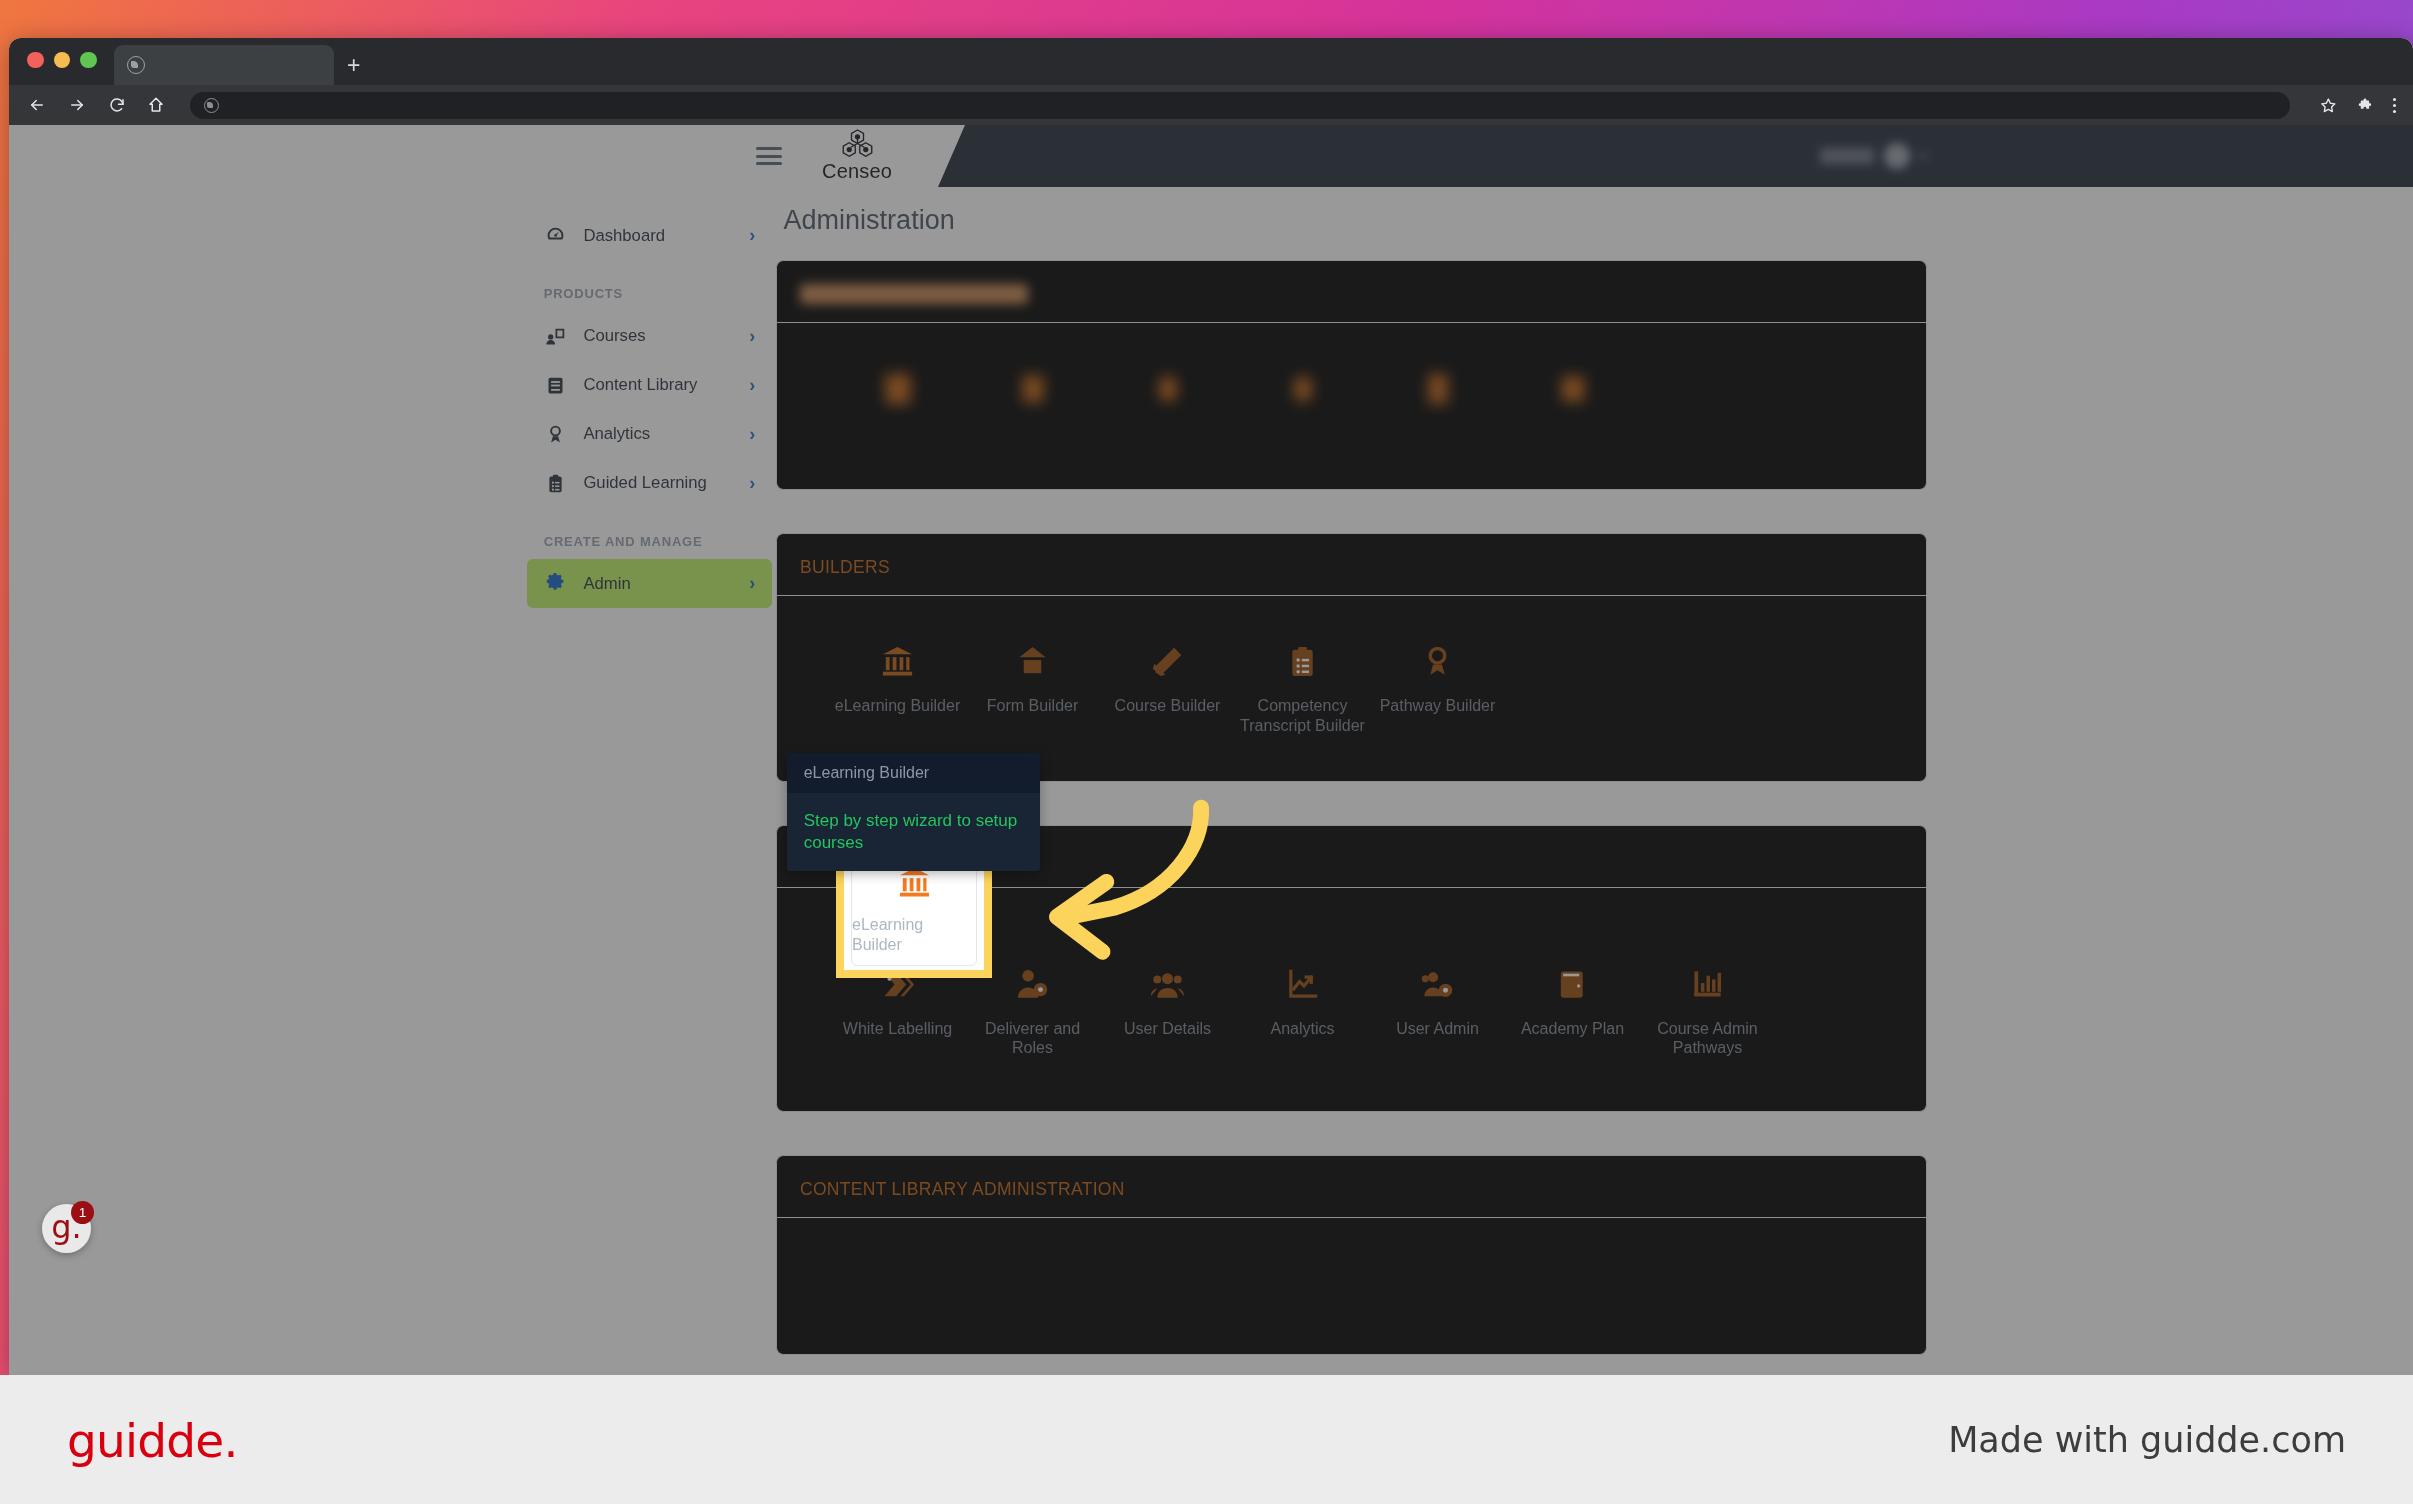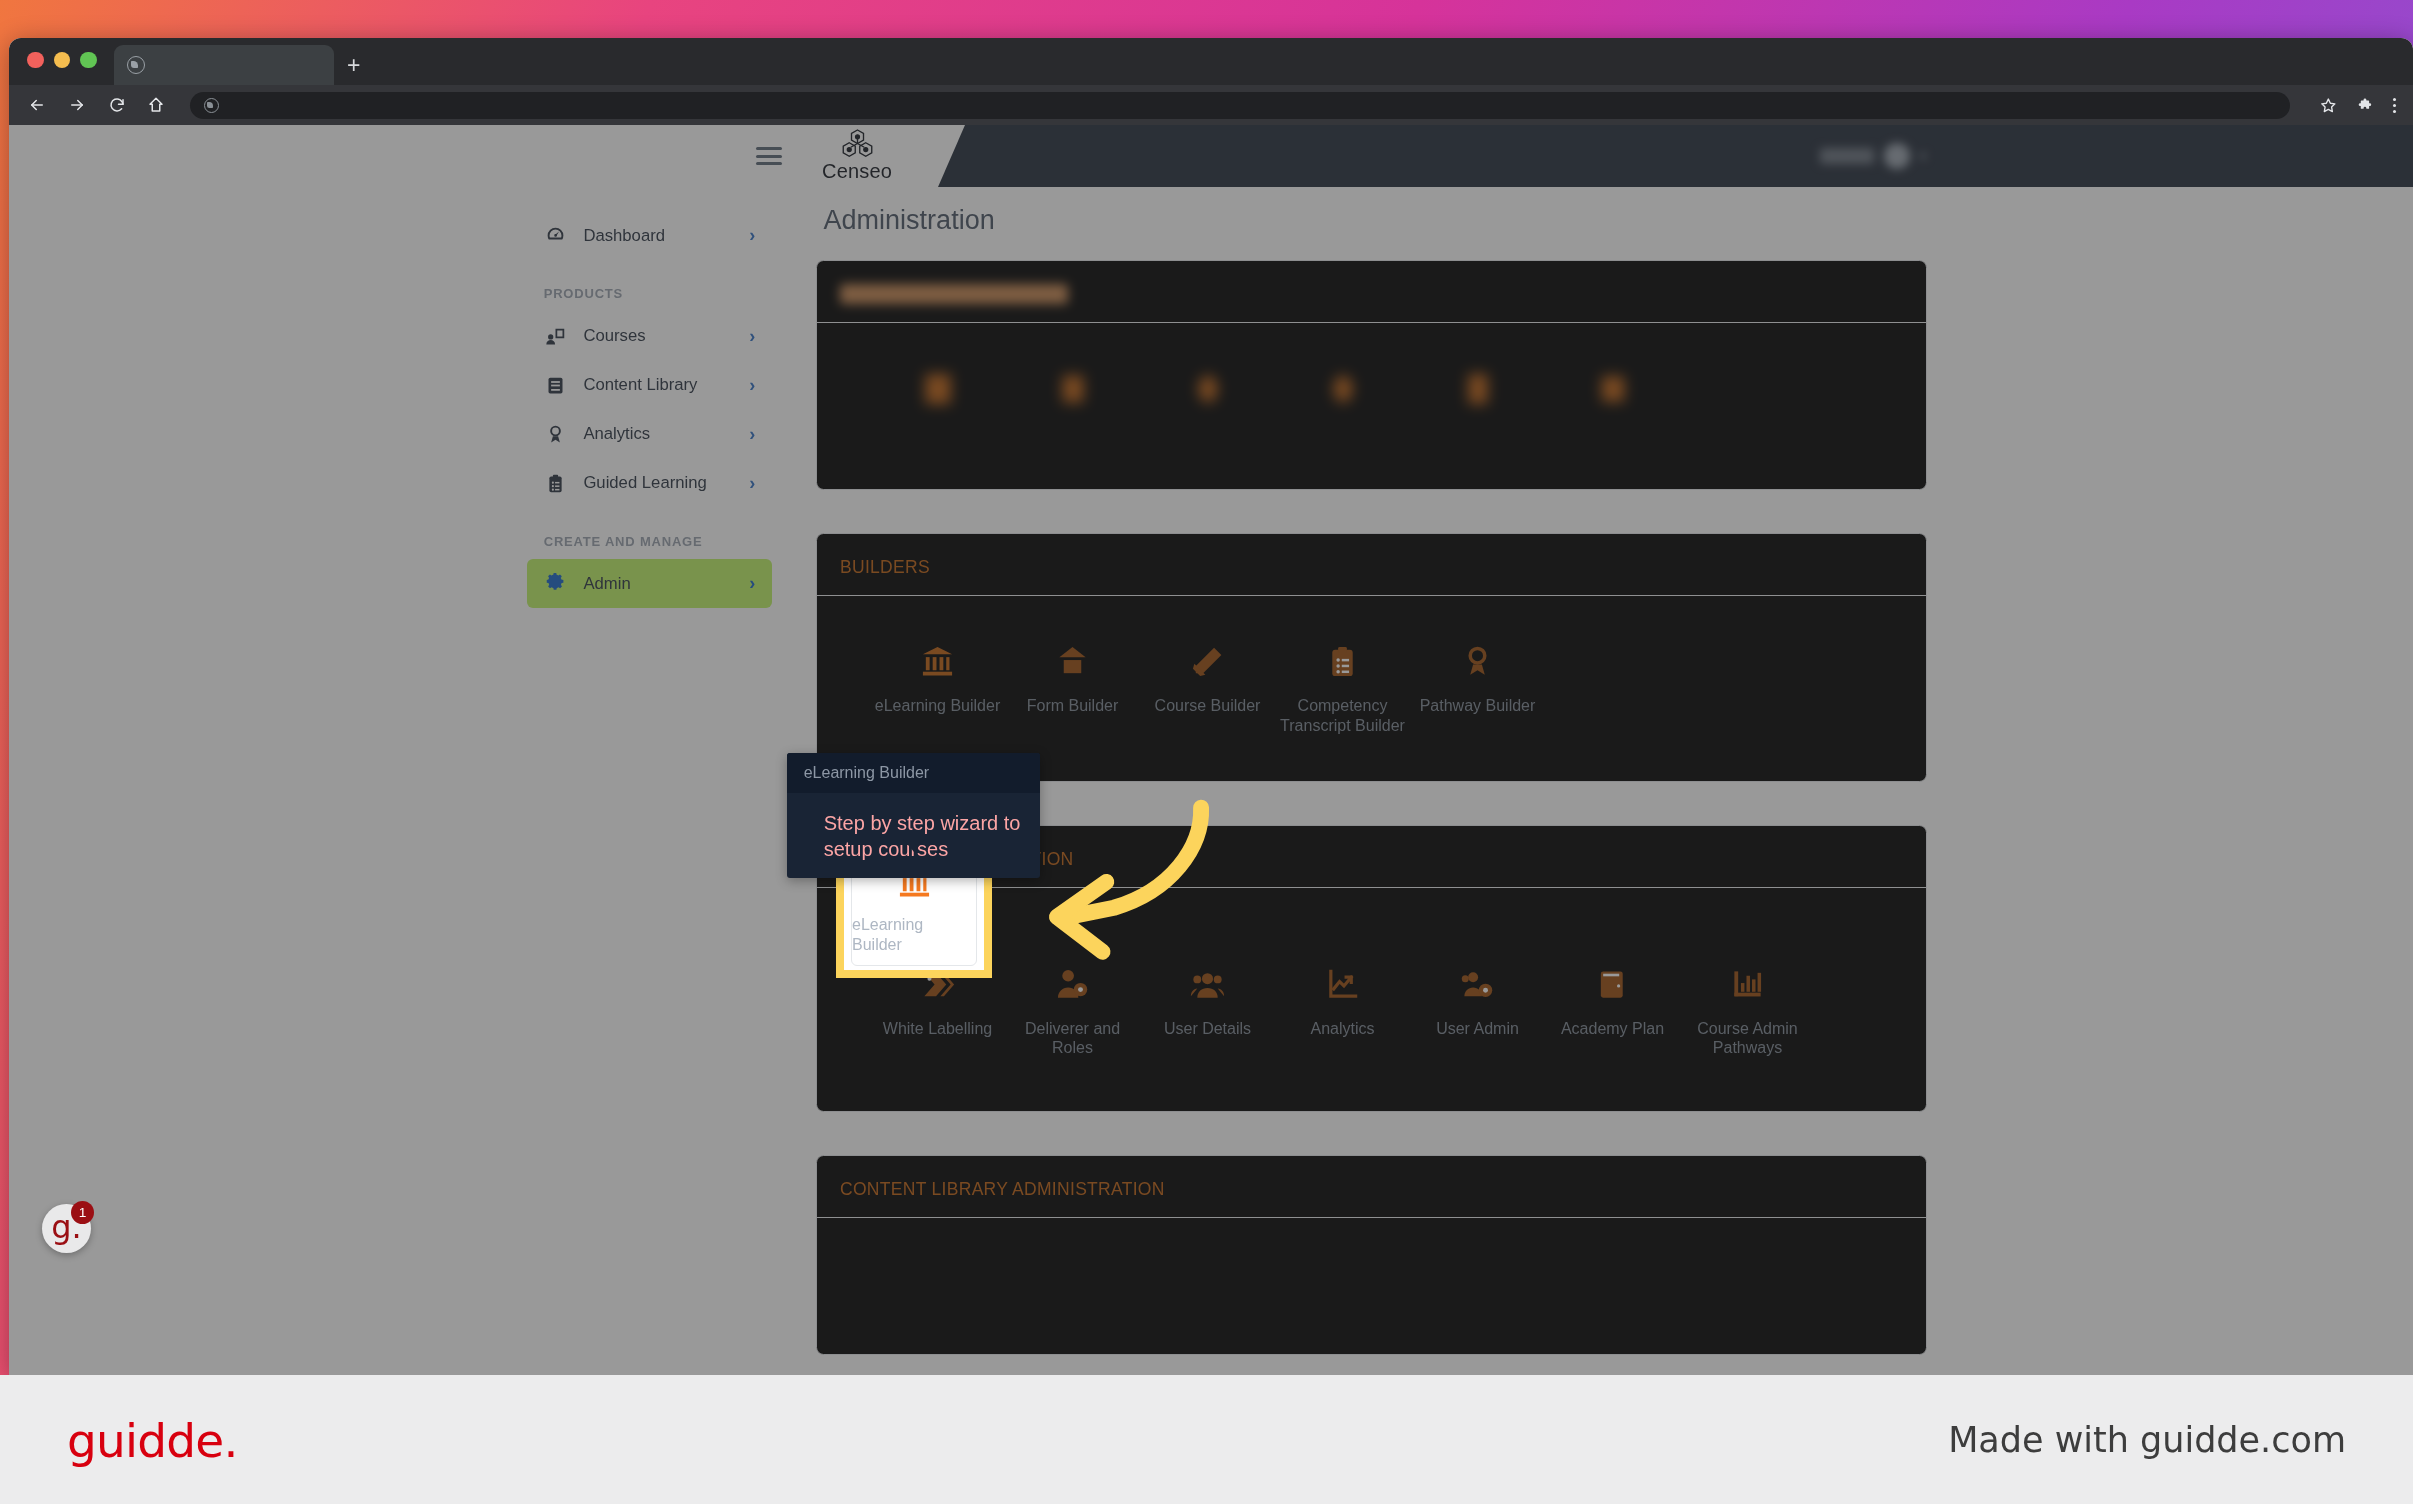--- a/index.html
+++ b/index.html
@@ -188,21 +188,21 @@
   }
   .user-avatar { width: 26px; height: 26px; border-radius: 50%; background: #9aa3ae; }
   .user-caret {
     width: 0; height: 0;
     border-left: 6px solid #8c95a1;
     border-top: 4.6px solid transparent;
     border-bottom: 4.6px solid transparent;
   }
 
   
-  .app-body { display: flex; position: relative; height: 1188px; gap: 40px; }
+  .app-body { display: flex; position: relative; height: 1188px; }
 
   .sidebar {
     width: 767px;
     padding-left: 518px;
     padding-top: 24px;
     flex: none;
   }
   .side-item {
     width: 245px;
     height: 49px;
@@ -327,24 +327,23 @@
     box-shadow: 0 3px 12px rgba(0,0,0,.3);
   }
   .tooltip-title {
     padding: 11.4px 16.7px 10.6px 16.7px;
     color: #8d97a5;
     font-size: 16px;
     background: #121c2c;
   }
   .tooltip-body {
     padding: 16.7px 16.7px 16.7px 16.7px;
-    color: #fca5a5;
-    font-size: 20px;
+    color: #22c55e;
+    font-size: 17px;
     line-height: 1.3;
-    margin-left: 20px;
   }
   .tooltip-arrow {
     position: absolute;
     left: 894px;
     top: 714px;
     width: 0; height: 0;
     border-left: 11.4px solid transparent;
     border-right: 11.4px solid transparent;
     border-top: 13px solid #192435;
   }

